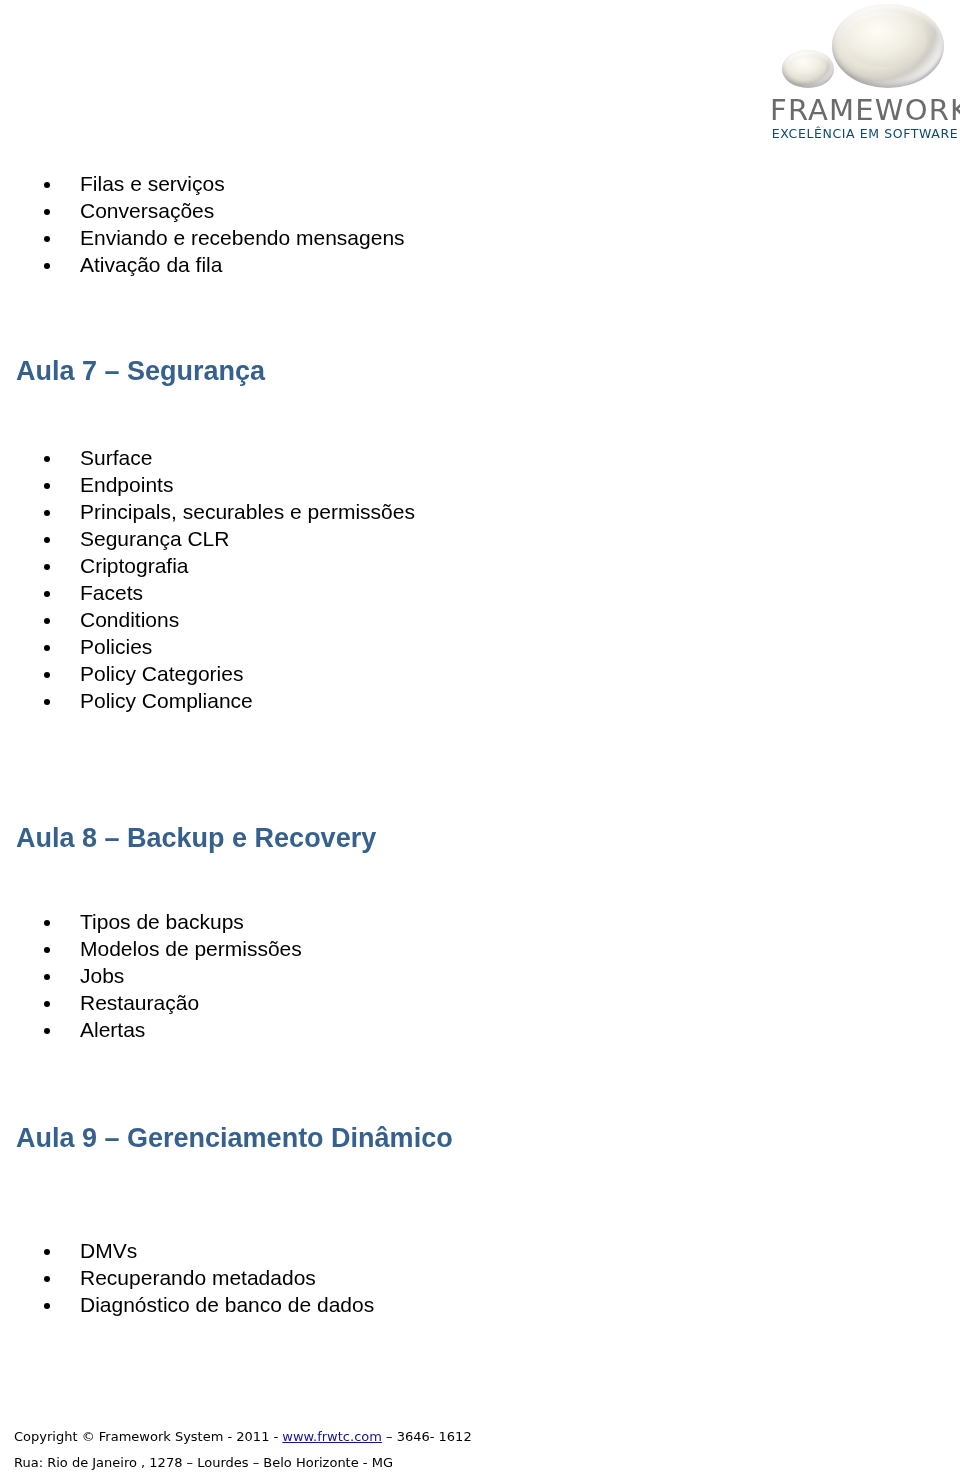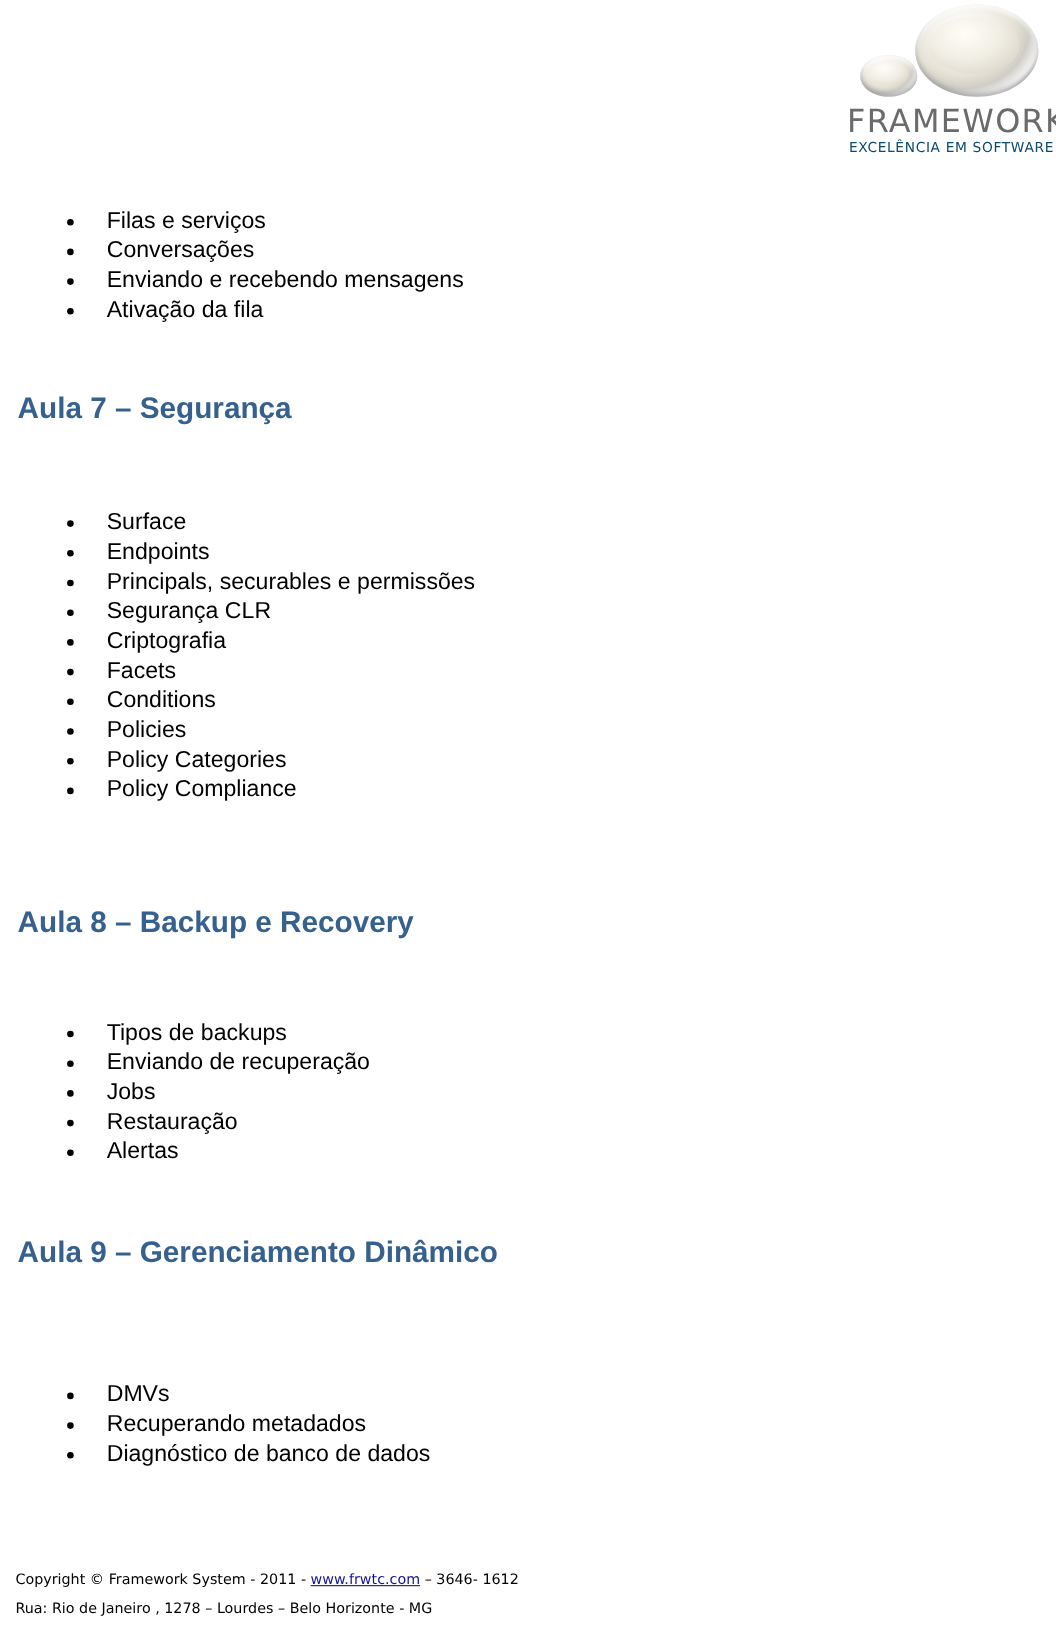--- a/index.html
+++ b/index.html
@@ -107,21 +107,21 @@
     font-size: 27px;
     font-weight: bold;
     color: #36618E;
     font-family: "Liberation Sans", sans-serif;
     line-height: 1.1;
     letter-spacing: 0px;
   }
 
   ul.bullets {
     list-style: none;
-    margin: 17px;
+    margin: 0;
     padding: 0;
   }
   ul.bullets > li {
     position: relative;
     font-size: 21px;
     line-height: 27px;
     padding-left: 80px;
     color: #000000;
     font-family: "Liberation Sans", sans-serif;
     white-space: nowrap;
@@ -196,21 +196,21 @@
     <li>Conditions</li>
     <li>Policies</li>
     <li>Policy Categories</li>
     <li>Policy Compliance</li>
   </ul>
 
   <h2 class="aula-heading" id="head-aula8">Aula 8 – Backup e Recovery</h2>
 
   <ul class="bullets" id="list-aula8">
     <li>Tipos de backups</li>
-    <li>Enviando de recuperação</li>
+    <li>Modelos de permissões</li>
     <li>Jobs</li>
     <li>Restauração</li>
     <li>Alertas</li>
   </ul>
 
   <h2 class="aula-heading" id="head-aula9">Aula 9 – Gerenciamento Dinâmico</h2>
 
   <ul class="bullets" id="list-aula9">
     <li>DMVs</li>
     <li>Recuperando metadados</li>

